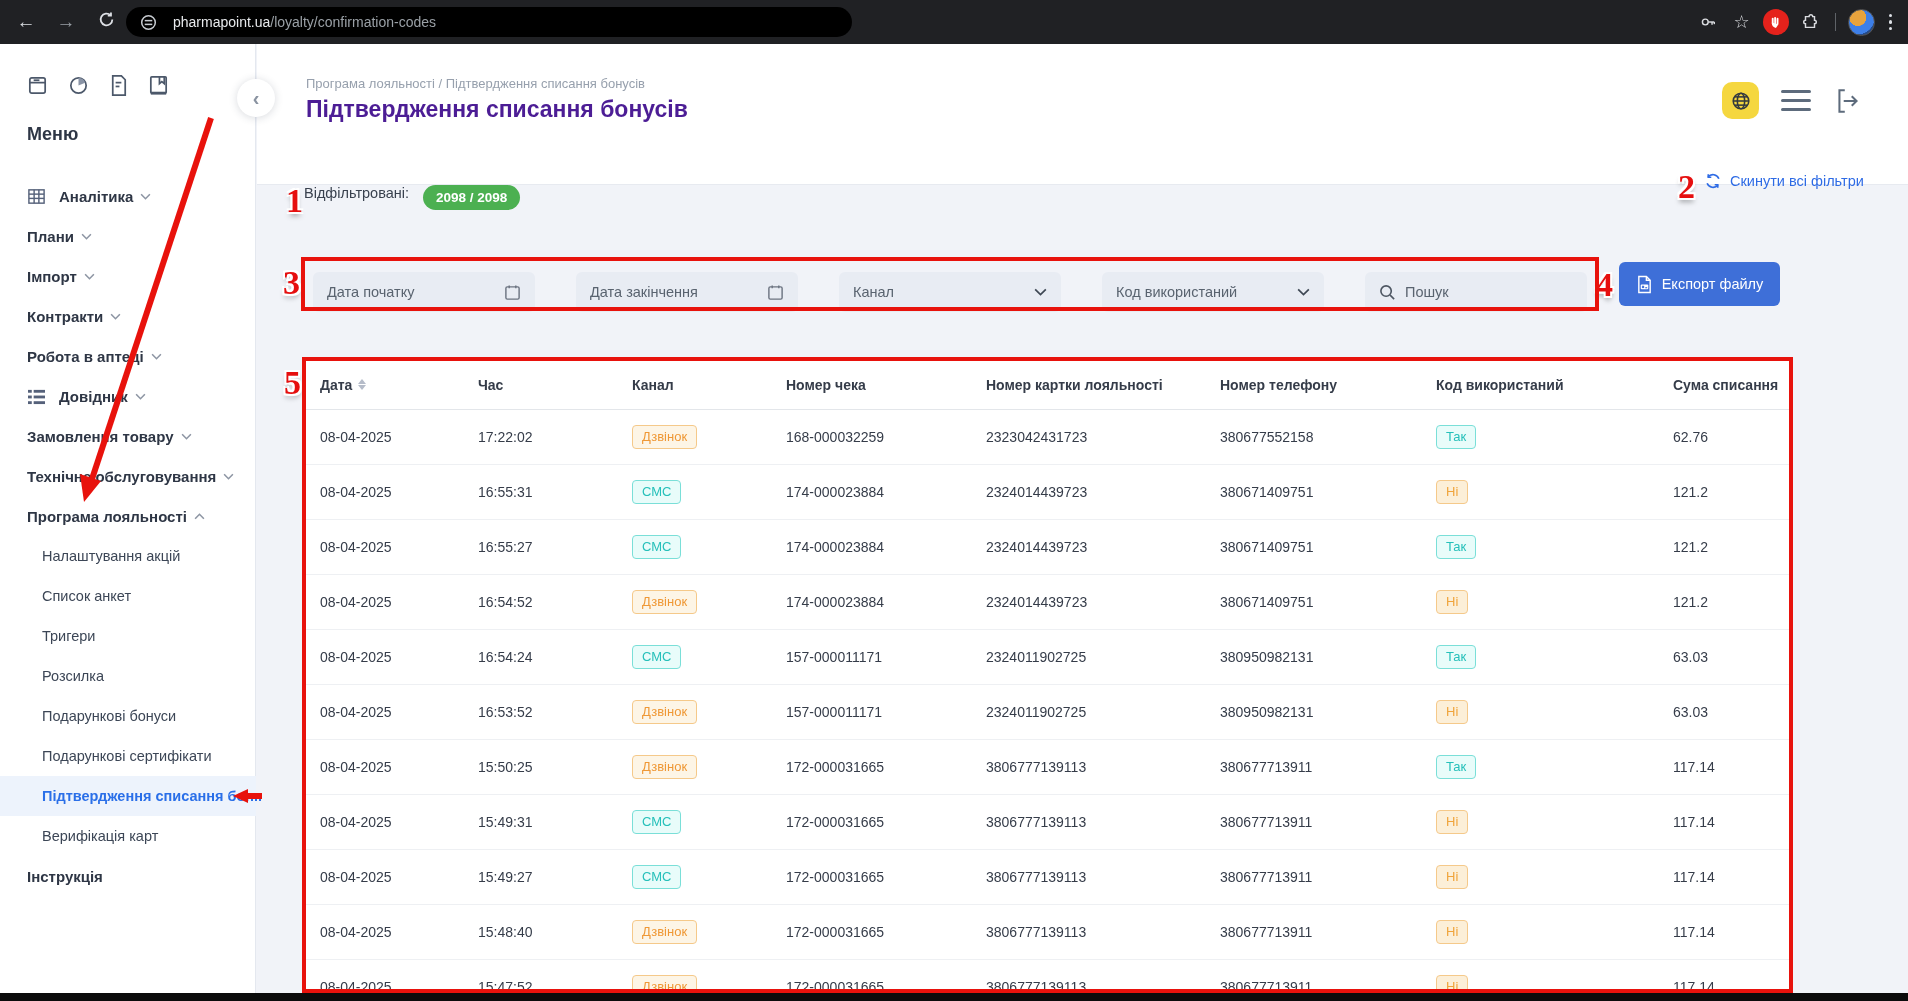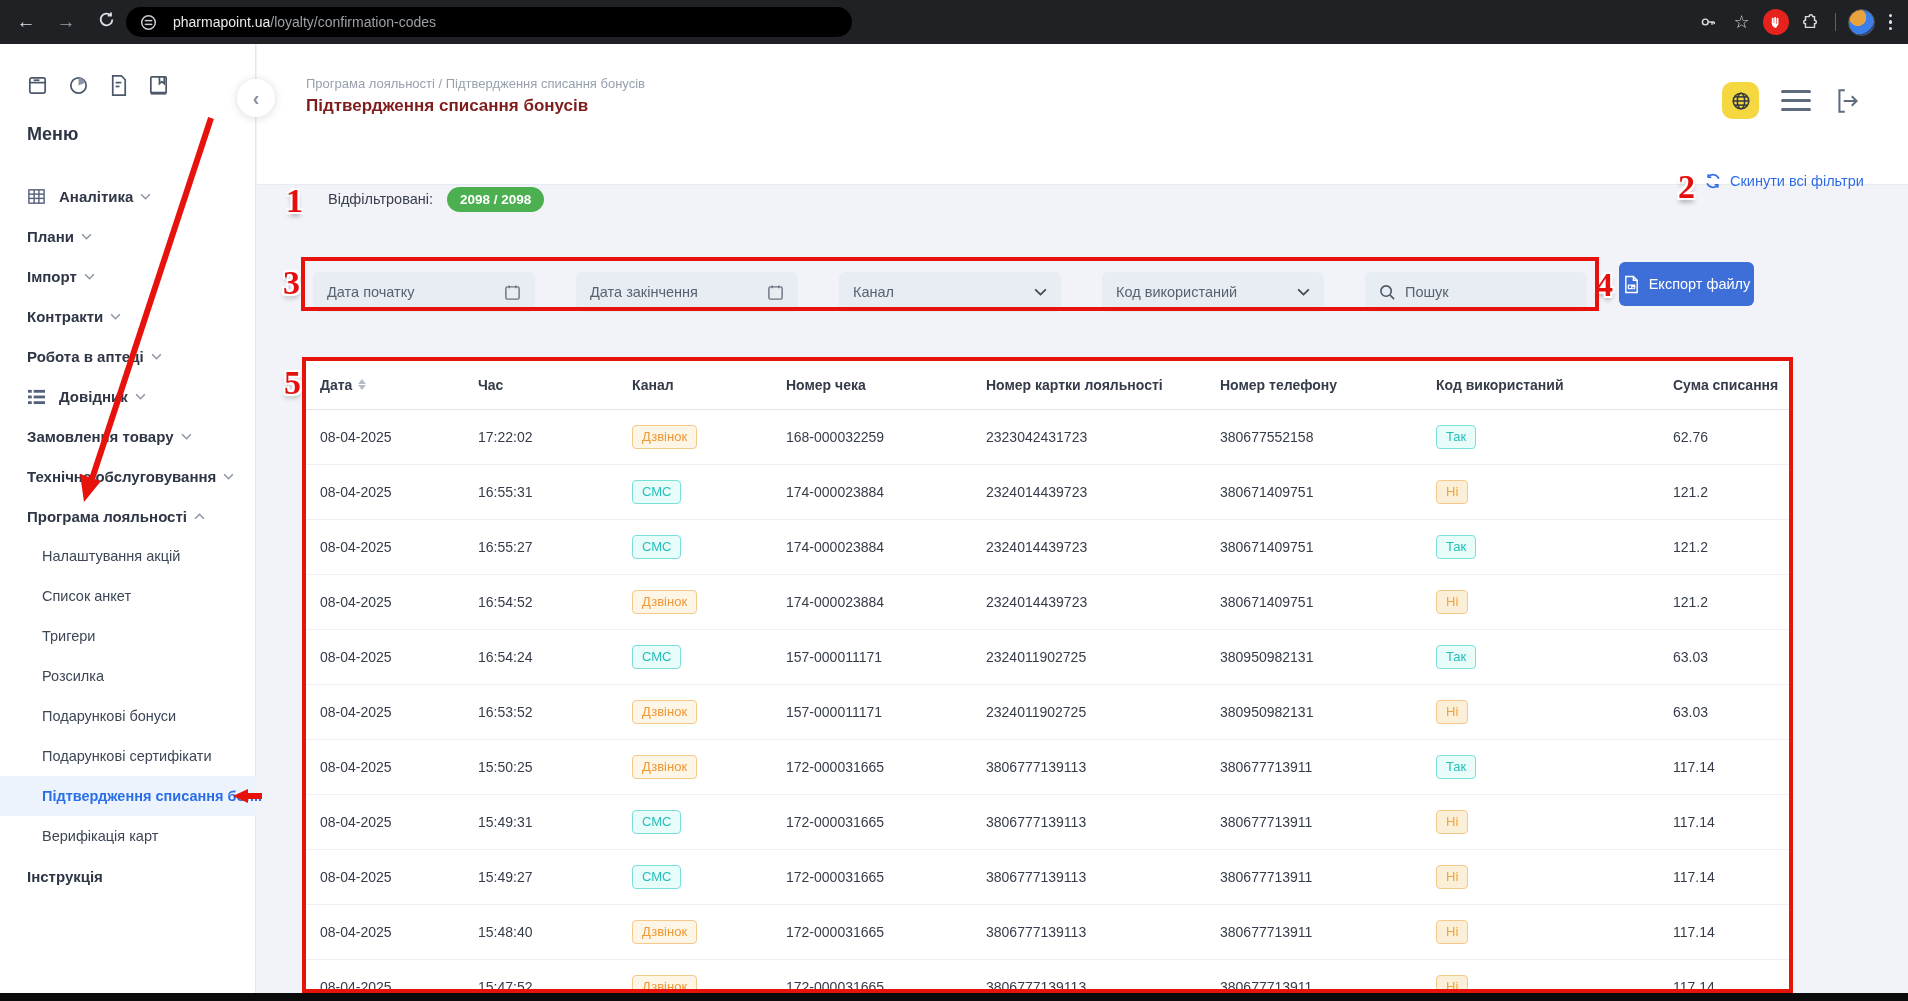--- a/index.html
+++ b/index.html
@@ -36,40 +36,40 @@
   .nav-item.sub .lbl { font-weight:normal; font-size:14.5px; color:#3c4656; }
   .nav-item.active { background:#edf3fc; }
   .nav-item.active .lbl { color:#2a6fe8; font-weight:bold; }
   .nav-chev { margin-left:7px; color:#8d95a3; display:flex; }
 
   .collapse-btn { position:absolute; left:237px; top:79px; width:38px; height:38px; border-radius:50%; background:#fff; box-shadow:0 1px 8px rgba(40,50,70,.18); display:flex; align-items:center; justify-content:center; z-index:4; cursor:pointer; color:#8a93a1; font-size:20px; font-weight:bold; }
 
   
   .main-header { position:absolute; left:257px; top:44px; width:1651px; height:141px; background:#fff; border-bottom:1px solid #e7eaf0; z-index:1; }
   .breadcrumb { position:absolute; left:49px; top:32px; font-size:13px; color:#97a0ad; }
-  .page-title { position:absolute; left:49px; top:52px; font-size:17px; font-weight:bold; color:#7f1d1d; }
+  .page-title { position:absolute; left:49px; top:52px; font-size:23px; font-weight:bold; color:#4c1d95; }
   .hdr-actions { position:absolute; right:45px; top:38px; display:flex; align-items:center; gap:22px; }
   .globe-btn { width:37px; height:37px; border-radius:10px; background:#f5d73f; display:flex; align-items:center; justify-content:center; cursor:pointer; color:#33393f; }
   .hamburger { display:flex; flex-direction:column; gap:6px; cursor:pointer; }
   .hamburger i { display:block; width:30px; height:3px; background:#5d6b7c; border-radius:2px; }
   .logout-ic { color:#5d6b7c; cursor:pointer; display:flex; }
 
   
   .content { position:absolute; left:257px; top:185px; width:1651px; height:808px; background:#f1f3f8; }
-  .filtered-row { position:absolute; left:328px; top:185px; height:28px; display:flex; align-items:center; z-index:1; }
+  .filtered-row { position:absolute; left:304px; top:185px; height:28px; display:flex; align-items:flex-start; z-index:1; }
   .filtered-label { font-size:14.5px; color:#39414e; }
   .count-badge { margin-left:14px; background:#4cb051; color:#fff; font-size:13.5px; font-weight:bold; padding:5px 13px; border-radius:14px; }
   .reset-link { position:absolute; left:1704px; top:172px; display:flex; align-items:center; gap:8px; color:#2e6be5; font-size:14.5px; cursor:pointer; z-index:1; }
 
   .filter-field { position:absolute; top:272px; height:40px; width:222px; background:#e8ecf3; border-radius:6px; display:flex; align-items:center; padding:0 14px; cursor:pointer; z-index:1; }
   .filter-field .ph { font-size:14.5px; color:#59636f; flex:1; }
   .filter-field .fic { color:#5b6575; display:flex; }
   .filter-field .fic-left { color:#4c5561; display:flex; margin-right:9px; }
 
-  .export-btn { position:absolute; left:1619px; top:262px; width:135px; height:44px; background:#3e6fd8; border:none; border-radius:6px; color:#fff; font-size:14.5px; font-family:inherit; display:flex; align-items:center; justify-content:center; gap:9px; cursor:pointer; z-index:1; }
+  .export-btn { position:absolute; left:1619px; top:262px; width:161px; height:44px; background:#3e6fd8; border:none; border-radius:6px; color:#fff; font-size:14.5px; font-family:inherit; display:flex; align-items:center; justify-content:center; gap:9px; cursor:pointer; z-index:1; }
 
   
   .table-card { position:absolute; left:306px; top:360px; width:1484px; height:633px; background:#fff; overflow:hidden; }
   .t-row { display:grid; grid-template-columns:158px 154px 154px 200px 234px 216px 237px 1fr; align-items:center; padding-left:14px; }
   .t-head { height:50px; border-bottom:1px solid #e3e6ea; font-weight:bold; font-size:14px; color:#353c49; }
   .t-head .hcell { display:flex; align-items:center; gap:6px;text-align:center; }
   .t-body .t-row { height:55px; font-size:14px; color:#353c49; border-bottom:1px solid #eef0f3; }
   .badge { display:inline-block; padding:4px 9px; border-radius:4px; font-size:13px; border:1px solid; line-height:1.15; }
   .sort-ic { display:flex; flex-direction:column; gap:1px; }
   .sort-ic i { width:0; height:0; border-left:4px solid transparent; border-right:4px solid transparent; display:block; }

